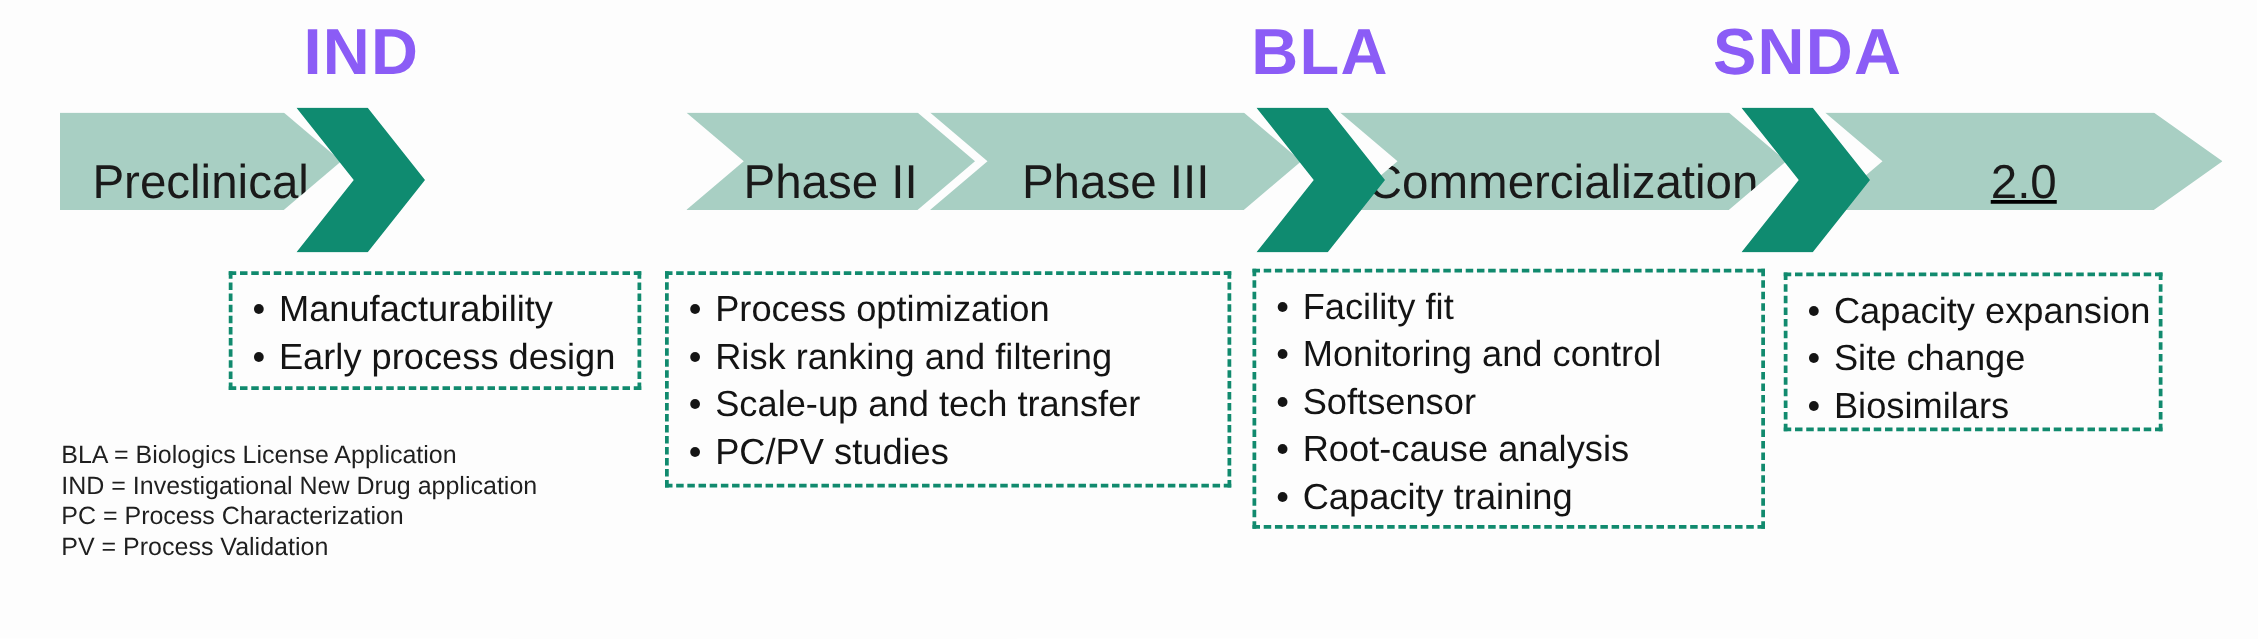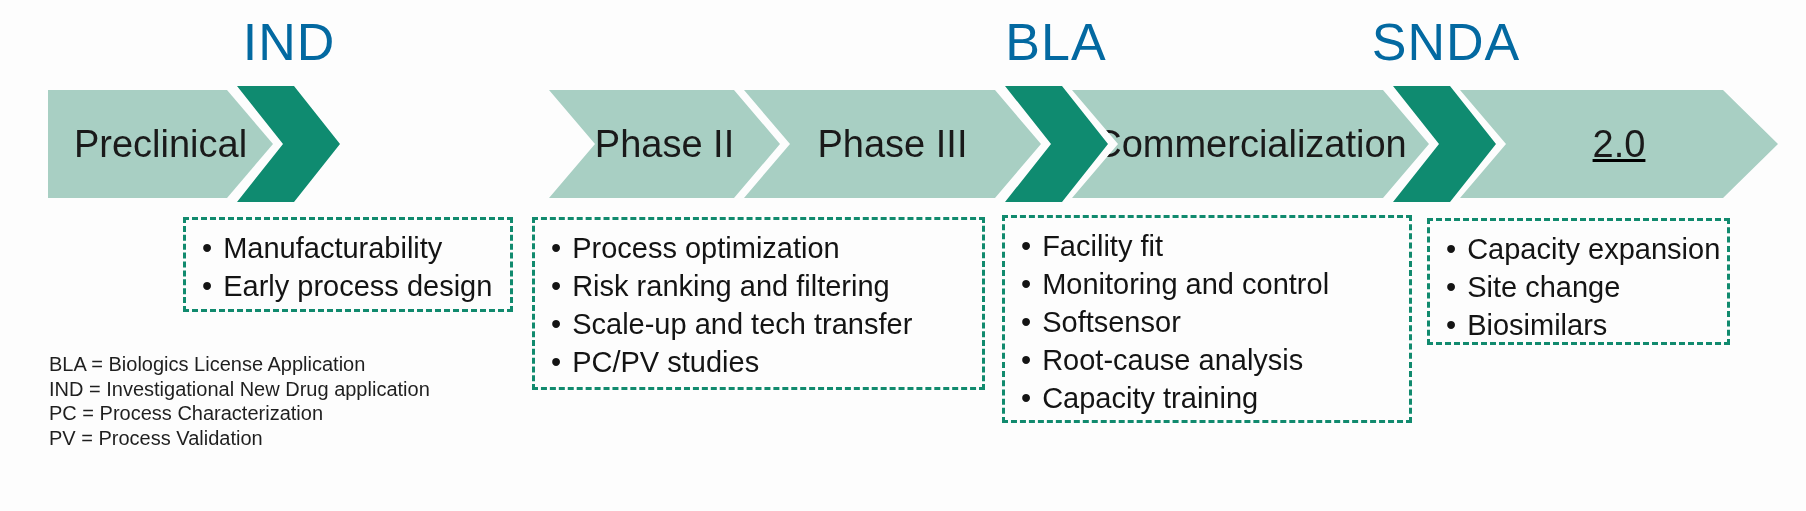--- a/index.html
+++ b/index.html
@@ -12,34 +12,34 @@
     overflow: hidden;
   }
 
   
   .milestone-title {
     position: absolute;
     top: 14px;
     transform: translateX(-50%);
     font-size: 52px;
     line-height: 56px;
-    font-weight: normal;
-    color: #0369a1;
+    font-weight: bold;
+    color: #8b5cf6;
     letter-spacing: 1px;
     white-space: nowrap;
   }
 
   
   .seg {
     position: absolute;
     top: 90px;
-    height: 108px;
+    height: 78px;
     background: #a8cfc3;
     display: flex;
-    align-items: center;
+    align-items: flex-end;
     justify-content: center;
   }
   .seg-first { clip-path: polygon(0 0, calc(100% - 46px) 0, 100% 50%, calc(100% - 46px) 100%, 0 100%); }
   .seg-mid   { clip-path: polygon(0 0, calc(100% - 46px) 0, 100% 50%, calc(100% - 46px) 100%, 0 100%, 46px 50%); }
   .seg-last  { clip-path: polygon(0 0, calc(100% - 55px) 0, 100% 50%, calc(100% - 55px) 100%, 0 100%, 46px 50%); text-decoration: underline; }
   .seg .seg-label {
     font-size: 38px;
     color: #1a1a1a;
     white-space: nowrap;
   }

